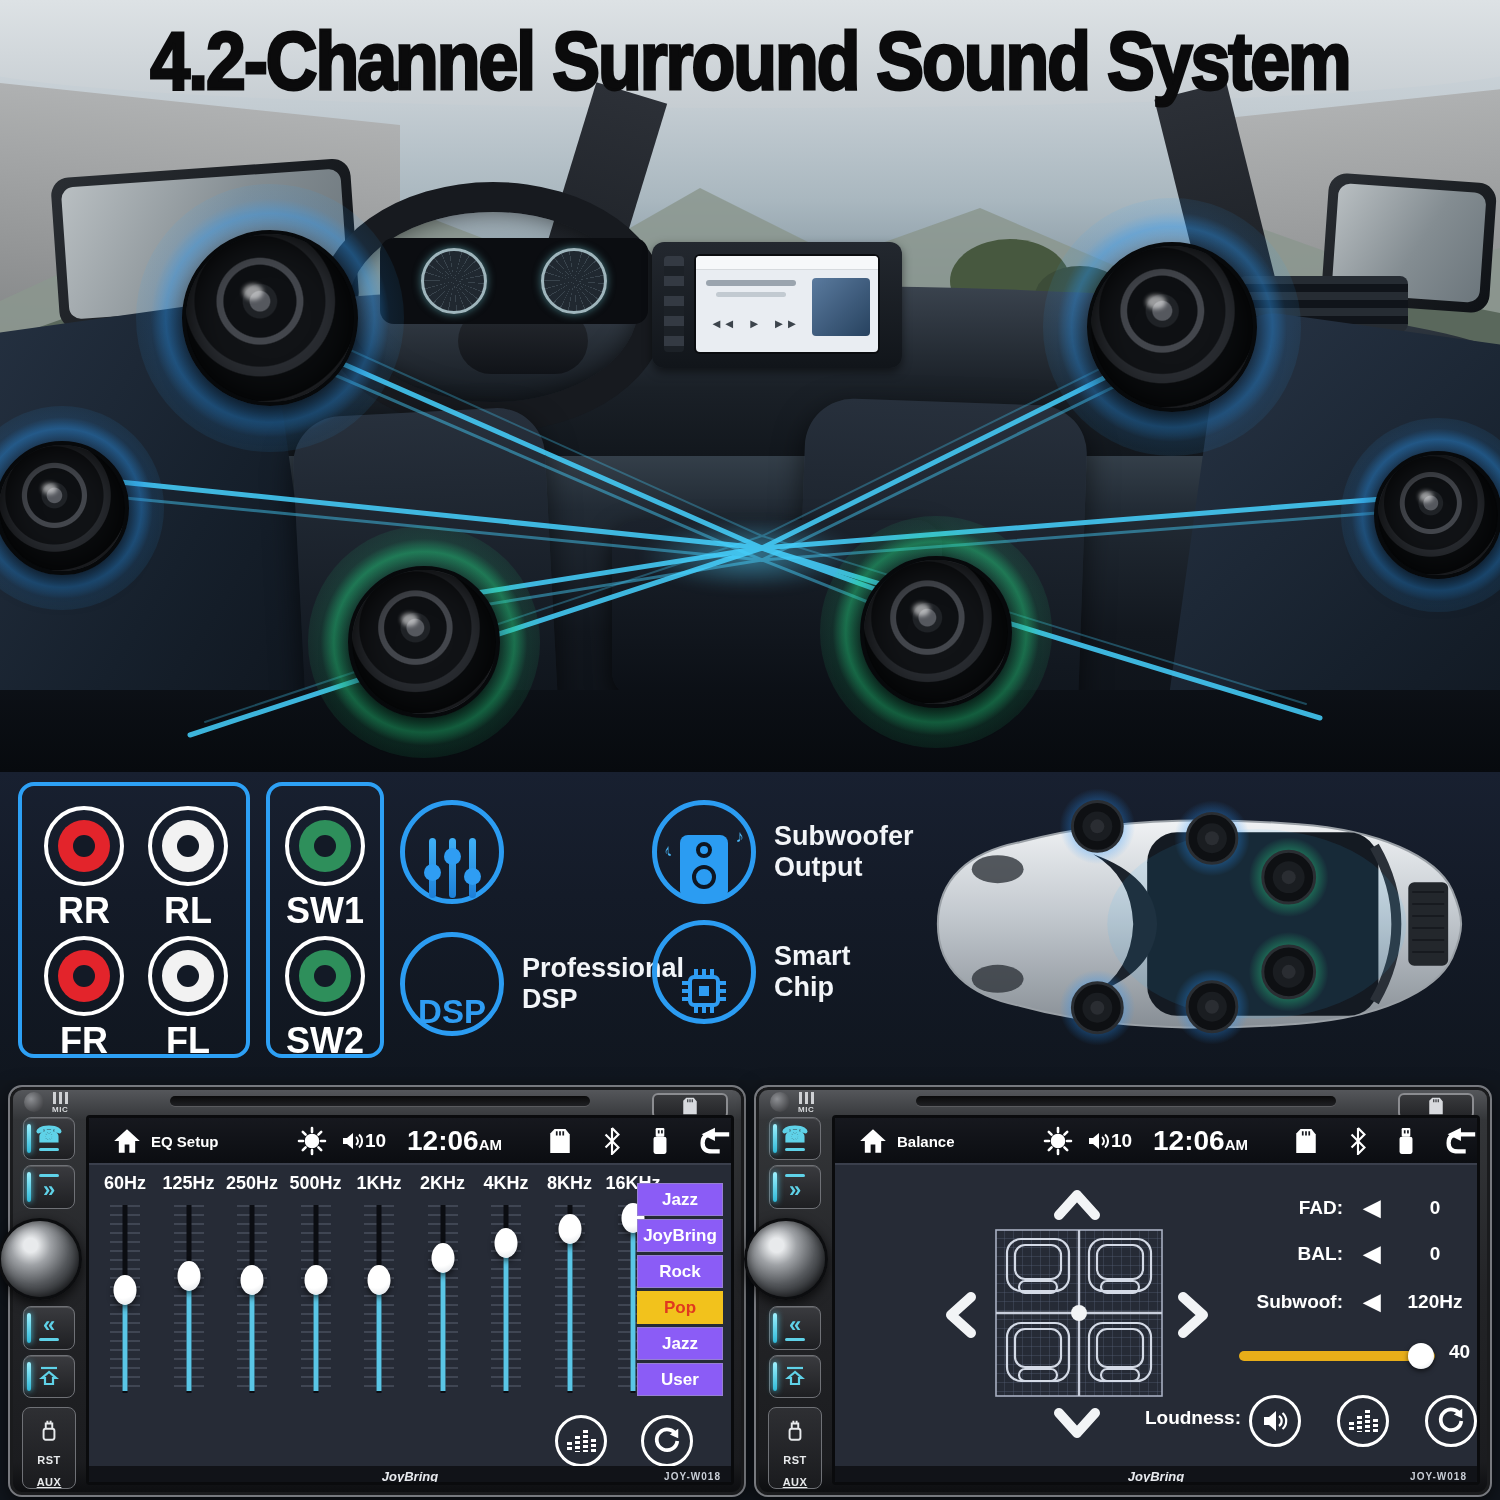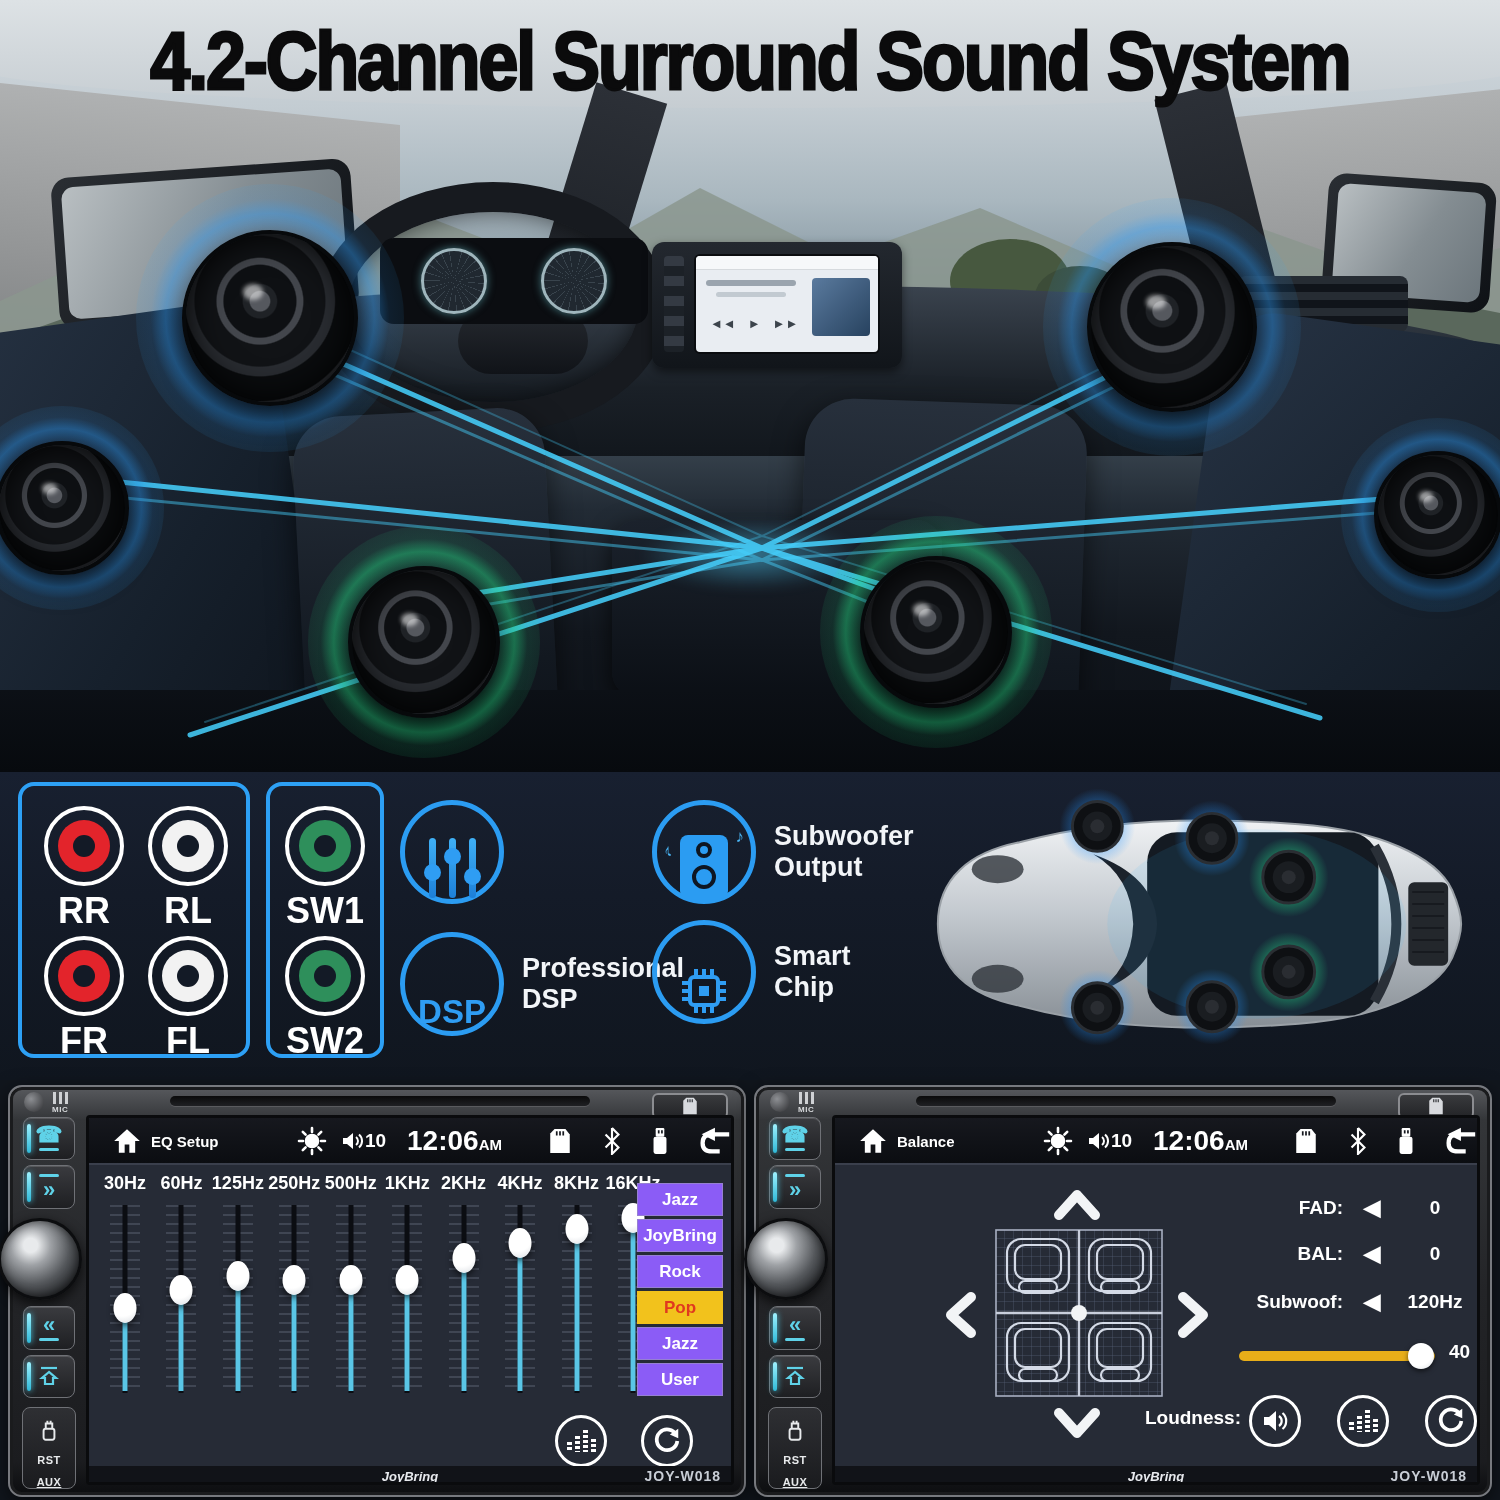--- a/index.html
+++ b/index.html
@@ -127,21 +127,21 @@
   .screen{position:absolute;left:76px;top:28px;width:648px;height:370px;border:3px solid #0a0b0d;border-radius:4px;background:#262b36;overflow:hidden;}
   .sbar{position:relative;height:47px;background:linear-gradient(#16181e,#0b0d11);border-bottom:2px solid #3a3f4c;}
   .sbar .ico{position:absolute;top:50%;transform:translateY(-50%);}
   .stitle{position:absolute;left:62px;top:50%;transform:translateY(-50%);color:#fff;font-size:15px;font-weight:700;}
   .stime{position:absolute;left:318px;top:50%;transform:translateY(-50%);color:#fff;font-weight:700;font-size:28px;}
   .stime small{font-size:15px;font-weight:700;}
   .svol{position:absolute;left:252px;top:50%;transform:translateY(-50%);color:#fff;font-weight:700;font-size:19px;}
   .body{position:relative;height:301px;}
   .bstrip{position:relative;height:20px;background:#111318;display:flex;align-items:center;}
   .brand{position:absolute;left:0;right:0;text-align:center;color:#e8eaee;font-size:13px;font-weight:700;font-style:italic;}
-  .model{position:absolute;right:10px;color:#c9ced6;font-size:14px;letter-spacing:1px;font-weight:700;}
+  .model{position:absolute;right:10px;color:#c9ced6;font-size:10px;letter-spacing:1px;font-weight:700;}
 
   
   .bands{position:absolute;left:10px;top:8px;width:560px;height:250px;display:flex;justify-content:space-between;}
   .band{width:52px;display:flex;flex-direction:column;align-items:center;}
   .blabel{color:#fff;font-weight:700;font-size:18px;height:26px;}
   .track{--p:50%;position:relative;width:30px;height:188px;margin-top:6px;
     background:repeating-linear-gradient(to bottom,rgba(140,150,170,.25) 0 2px,rgba(0,0,0,0) 2px 9px);}
   .track:before{content:"";position:absolute;left:50%;transform:translateX(-50%);top:0;bottom:0;width:5px;background:#0b0d12;}
   .tfill{position:absolute;left:50%;transform:translateX(-50%);top:var(--p);bottom:2px;width:5px;background:#5ac6e6;}
   .tknob{position:absolute;left:50%;transform:translate(-50%,-50%);top:var(--p);width:23px;height:30px;border-radius:50%;
@@ -524,27 +524,20 @@
           </svg>
         <svg class="ico" style="left:606px;" width="38" height="32" viewBox="0 0 40 32">
             <path d="M36 9 H18 q-10 0 -10 9 q0 9 10 9 h8" fill="none" stroke="#fff" stroke-width="4.5"></path>
             <polygon points="21,2 7,9 21,16" fill="#fff"></polygon>
           </svg>
       </div>
 
       <div class="body">
         <div class="bands">
           <div class="band">
-              <div class="blabel">30Hz</div>
-              <div class="track" style="--p: 55%;">
-                <div class="tfill"></div>
-                <div class="tknob"></div>
-              </div>
-            </div>
-          <div class="band">
               <div class="blabel">60Hz</div>
               <div class="track" style="--p: 45%;">
                 <div class="tfill"></div>
                 <div class="tknob"></div>
               </div>
             </div>
           <div class="band">
               <div class="blabel">125Hz</div>
               <div class="track" style="--p: 38%;">
                 <div class="tfill"></div>

